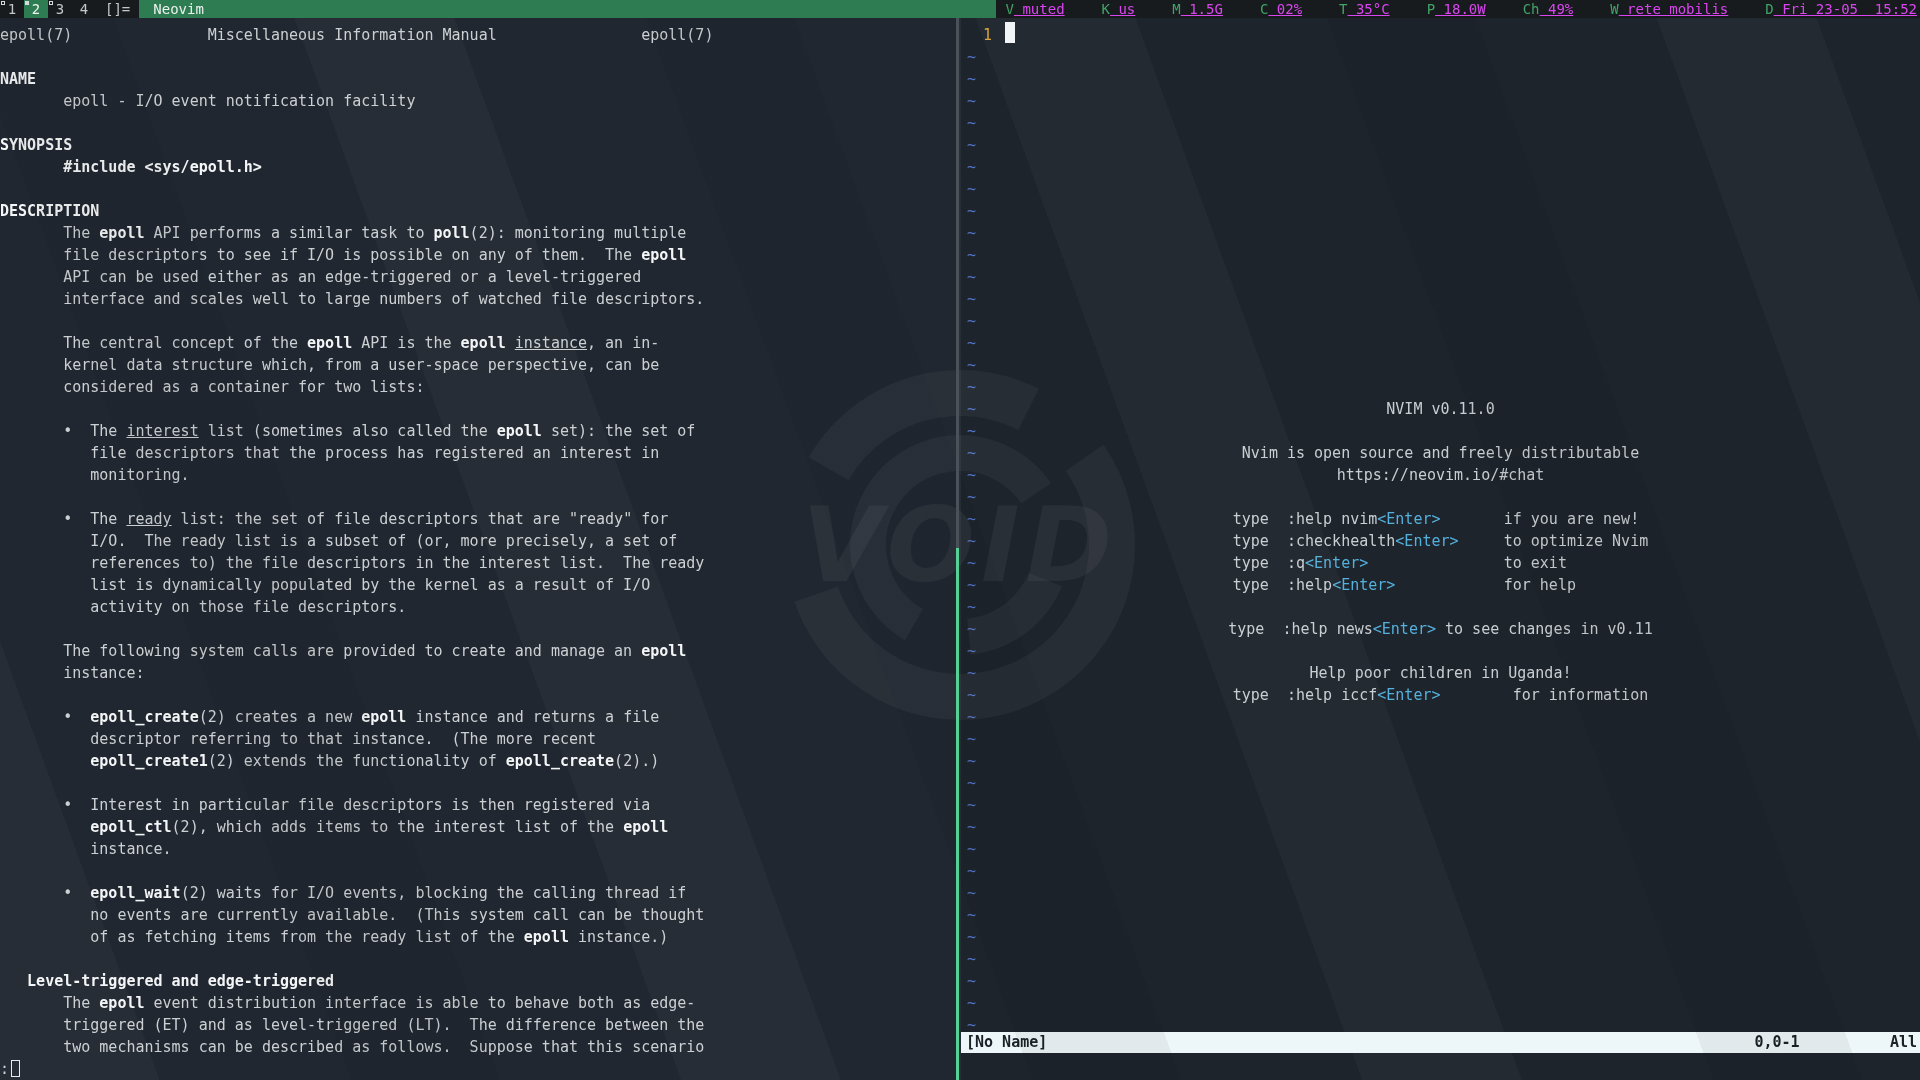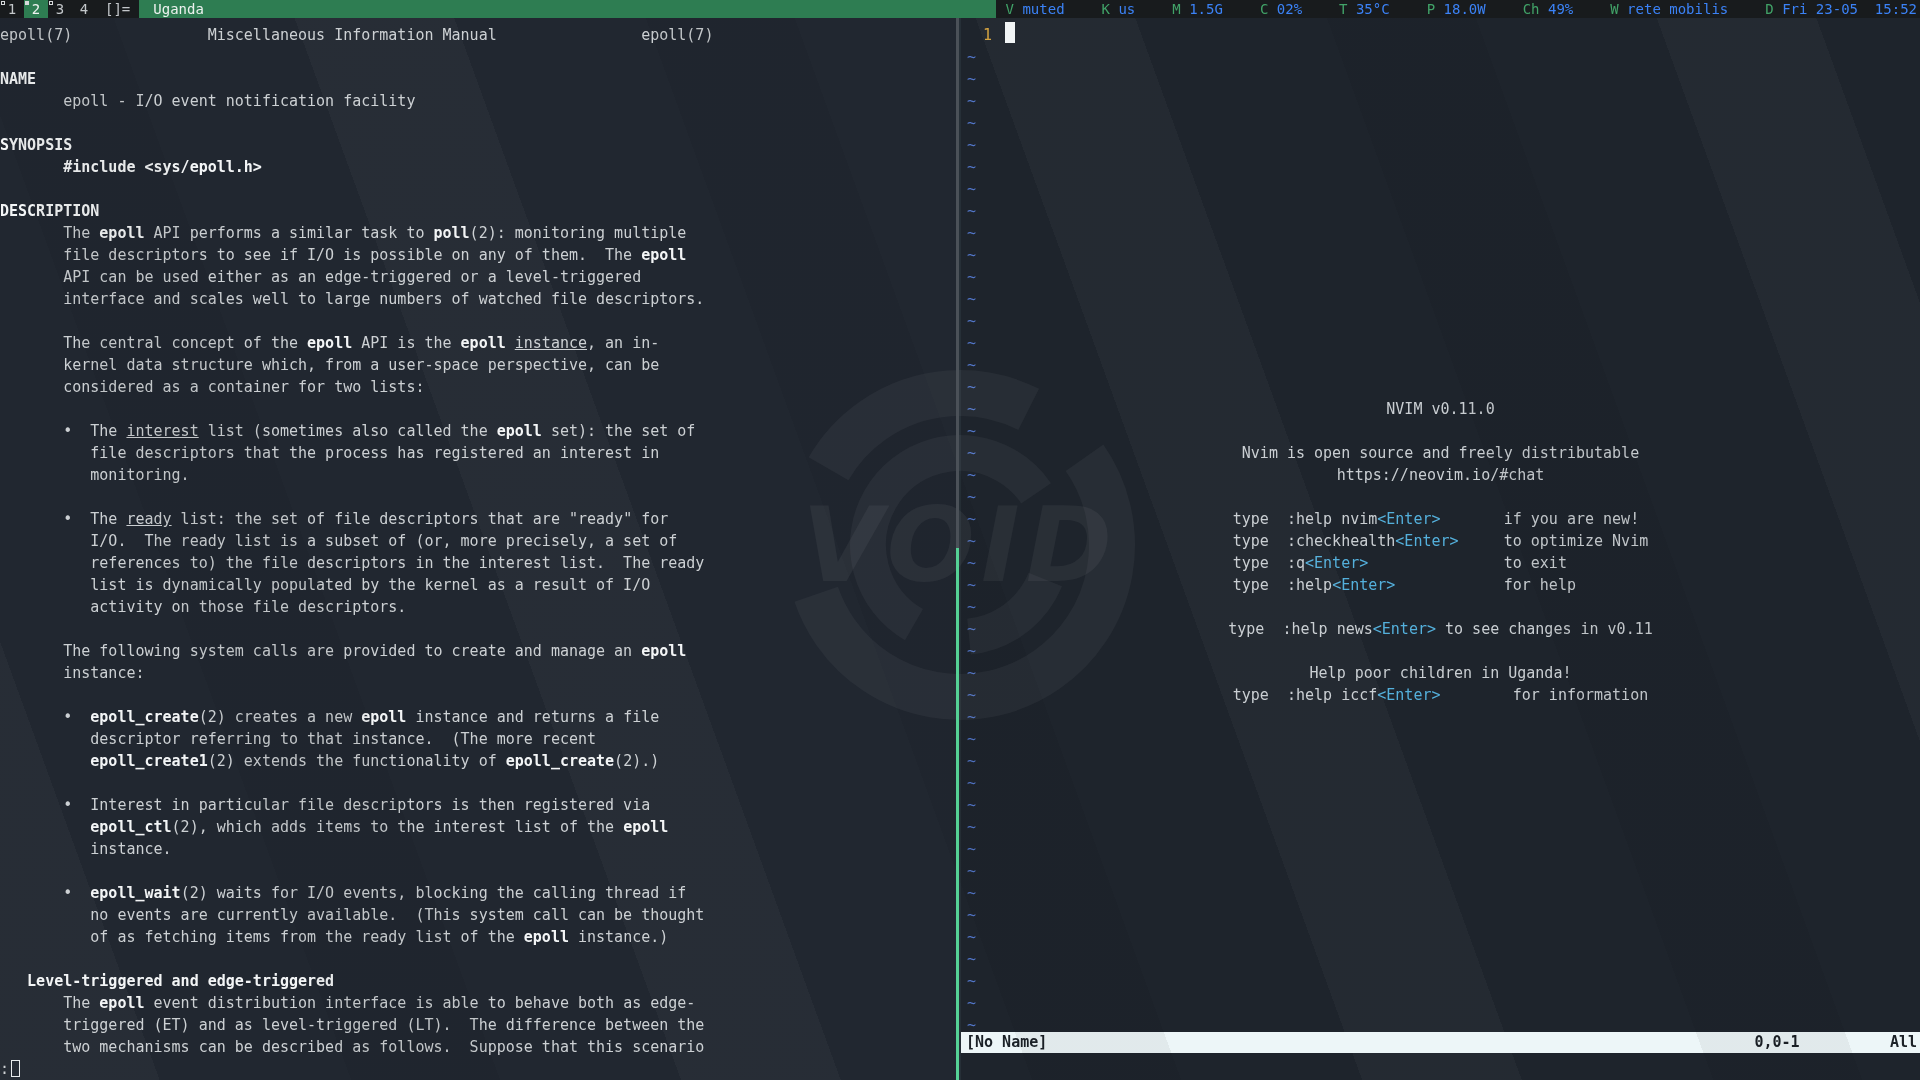--- a/index.html
+++ b/index.html
@@ -11,21 +11,21 @@
        display:flex;align-items:stretch;font-size:14px;line-height:18px;color:#c3c7ca;z-index:5;}
   .tags{display:flex;}
   .tag{position:relative;width:24px;text-align:center;cursor:default;}
   .tag.selected{background:#2e7d52;color:#eef2f1;}
   .tag-ind{position:absolute;left:1px;top:1px;width:4px;height:4px;border:1px solid #d7dadc;box-sizing:border-box;}
   .tag-ind.filled{background:#d7dadc;}
   .layoutsym{padding:0 9px;color:#c3c7ca;}
   .wintitle{flex:1;background:#2e7d52;color:#ecf1ee;padding-left:14px;}
   .status{display:flex;background:#181b1d;align-items:center;padding:0 3px 0 10px;gap:37px;white-space:pre;}
   .mod .k{color:#41a368;}
-  .mod .v{color:#3b82f6;}
+  .mod .v{color:#d946ef;text-decoration:underline;}
 
   
   .pane{position:absolute;top:18px;height:1062px;z-index:1;}
   .pane.left{left:0;width:956px;background:#212730;}
   .pane.right{left:961px;width:959px;background:#1e242c;}
 
   
   .overlay{position:absolute;left:0;top:18px;width:1920px;height:1062px;z-index:2;pointer-events:none;
     background:
       repeating-linear-gradient(70deg,
@@ -67,21 +67,21 @@
 <div class="screen">
 
   <div class="bar">
     <div class="tags">
         <div class="tag"><span class="tag-ind"></span>1</div>
         <div class="tag selected"><span class="tag-ind filled"></span>2</div>
         <div class="tag"><span class="tag-ind"></span>3</div>
         <div class="tag">4</div>
       </div>
     <div class="layoutsym">[]=</div>
-    <div class="wintitle">Uganda</div>
+    <div class="wintitle">Neovim</div>
     <div class="status"><span class="mod"><span class="k">V</span><span class="v"> muted</span></span><span class="mod"><span class="k">K</span><span class="v"> us</span></span><span class="mod"><span class="k">M</span><span class="v"> 1.5G</span></span><span class="mod"><span class="k">C</span><span class="v"> 02%</span></span><span class="mod"><span class="k">T</span><span class="v"> 35°C</span></span><span class="mod"><span class="k">P</span><span class="v"> 18.0W</span></span><span class="mod"><span class="k">Ch</span><span class="v"> 49%</span></span><span class="mod"><span class="k">W</span><span class="v"> rete mobilis</span></span><span class="mod"><span class="k">D</span><span class="v"> Fri 23-05  15:52</span></span></div>
   </div>
 
   <div class="pane left">
     <pre class="man"><div class="ln"><span>epoll(7)               Miscellaneous Information Manual                epoll(7)</span></div><div class="ln"></div><div class="ln"><span class="s-b">NAME</span></div><div class="ln"><span>       epoll - I/O event notification facility</span></div><div class="ln"></div><div class="ln"><span class="s-b">SYNOPSIS</span></div><div class="ln"><span>       </span><span class="s-b">#include &lt;sys/epoll.h&gt;</span></div><div class="ln"></div><div class="ln"><span class="s-b">DESCRIPTION</span></div><div class="ln"><span>       The </span><span class="s-b">epoll</span><span> API performs a similar task to </span><span class="s-b">poll</span><span>(2): monitoring multiple</span></div><div class="ln"><span>       file descriptors to see if I/O is possible on any of them.  The </span><span class="s-b">epoll</span></div><div class="ln"><span>       API can be used either as an edge-triggered or a level-triggered</span></div><div class="ln"><span>       interface and scales well to large numbers of watched file descriptors.</span></div><div class="ln"></div><div class="ln"><span>       The central concept of the </span><span class="s-b">epoll</span><span> API is the </span><span class="s-b">epoll</span><span> </span><span class="s-u">instance</span><span>, an in-</span></div><div class="ln"><span>       kernel data structure which, from a user-space perspective, can be</span></div><div class="ln"><span>       considered as a container for two lists:</span></div><div class="ln"></div><div class="ln"><span>       •  The </span><span class="s-u">interest</span><span> list (sometimes also called the </span><span class="s-b">epoll</span><span> set): the set of</span></div><div class="ln"><span>          file descriptors that the process has registered an interest in</span></div><div class="ln"><span>          monitoring.</span></div><div class="ln"></div><div class="ln"><span>       •  The </span><span class="s-u">ready</span><span> list: the set of file descriptors that are "ready" for</span></div><div class="ln"><span>          I/O.  The ready list is a subset of (or, more precisely, a set of</span></div><div class="ln"><span>          references to) the file descriptors in the interest list.  The ready</span></div><div class="ln"><span>          list is dynamically populated by the kernel as a result of I/O</span></div><div class="ln"><span>          activity on those file descriptors.</span></div><div class="ln"></div><div class="ln"><span>       The following system calls are provided to create and manage an </span><span class="s-b">epoll</span></div><div class="ln"><span>       instance:</span></div><div class="ln"></div><div class="ln"><span>       •  </span><span class="s-b">epoll_create</span><span>(2) creates a new </span><span class="s-b">epoll</span><span> instance and returns a file</span></div><div class="ln"><span>          descriptor referring to that instance.  (The more recent</span></div><div class="ln"><span>          </span><span class="s-b">epoll_create1</span><span>(2) extends the functionality of </span><span class="s-b">epoll_create</span><span>(2).)</span></div><div class="ln"></div><div class="ln"><span>       •  Interest in particular file descriptors is then registered via</span></div><div class="ln"><span>          </span><span class="s-b">epoll_ctl</span><span>(2), which adds items to the interest list of the </span><span class="s-b">epoll</span></div><div class="ln"><span>          instance.</span></div><div class="ln"></div><div class="ln"><span>       •  </span><span class="s-b">epoll_wait</span><span>(2) waits for I/O events, blocking the calling thread if</span></div><div class="ln"><span>          no events are currently available.  (This system call can be thought</span></div><div class="ln"><span>          of as fetching items from the ready list of the </span><span class="s-b">epoll</span><span> instance.)</span></div><div class="ln"></div><div class="ln"><span>   </span><span class="s-b">Level-triggered and edge-triggered</span></div><div class="ln"><span>       The </span><span class="s-b">epoll</span><span> event distribution interface is able to behave both as edge-</span></div><div class="ln"><span>       triggered (ET) and as level-triggered (LT).  The difference between the</span></div><div class="ln"><span>       two mechanisms can be described as follows.  Suppose that this scenario</span></div></pre>
     <div class="promptline"><span>:</span><span class="hollow-cursor"></span></div>
   </div>
 
   <div class="div-top"></div>
   <div class="div-bot"></div>

